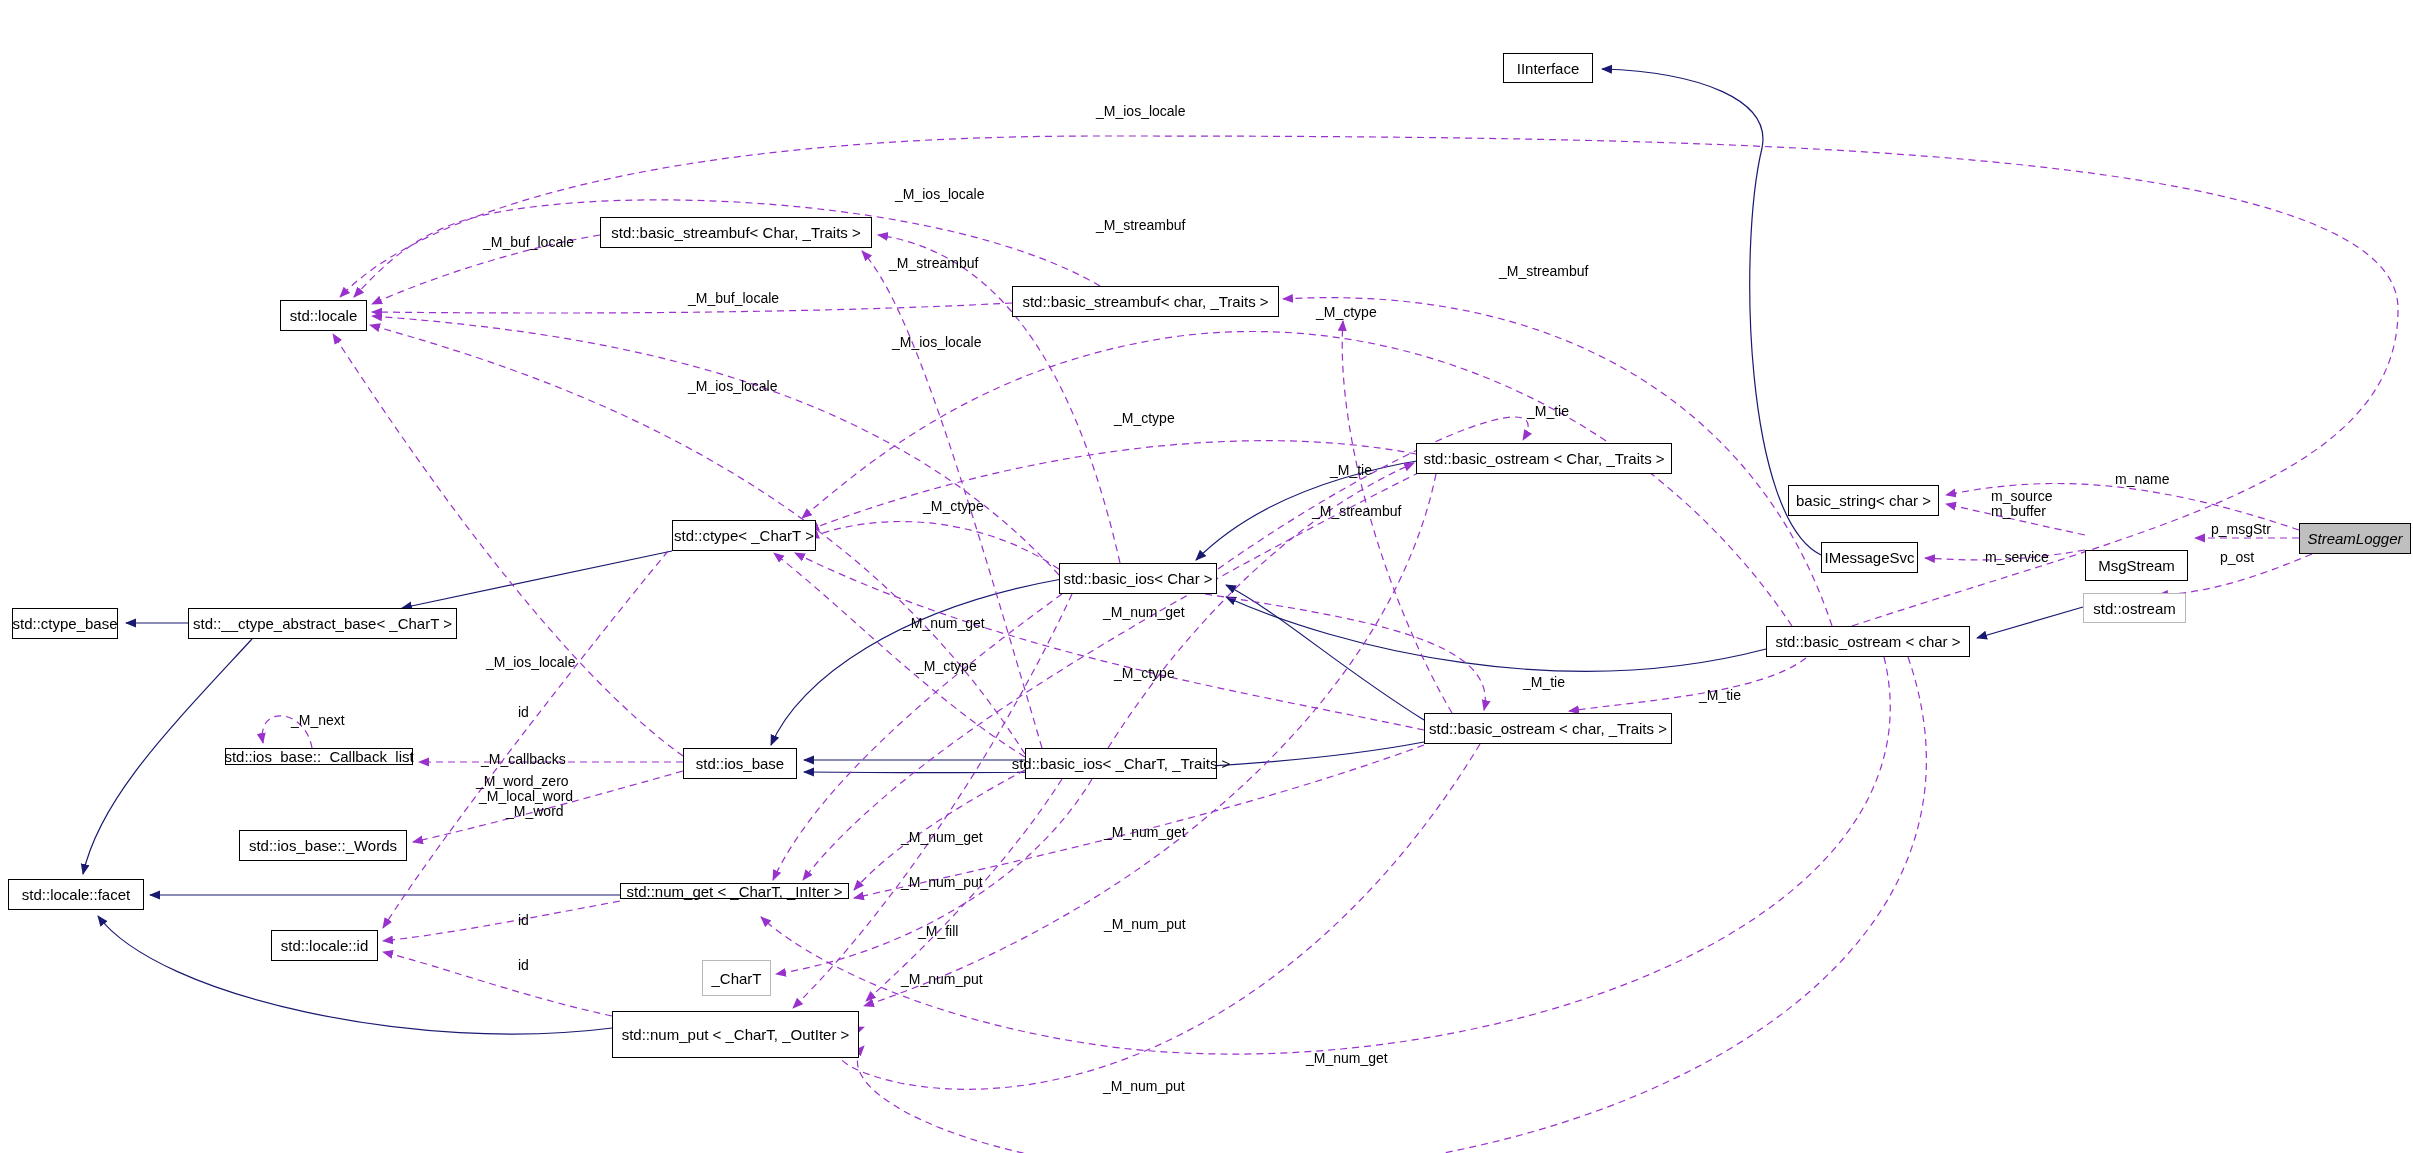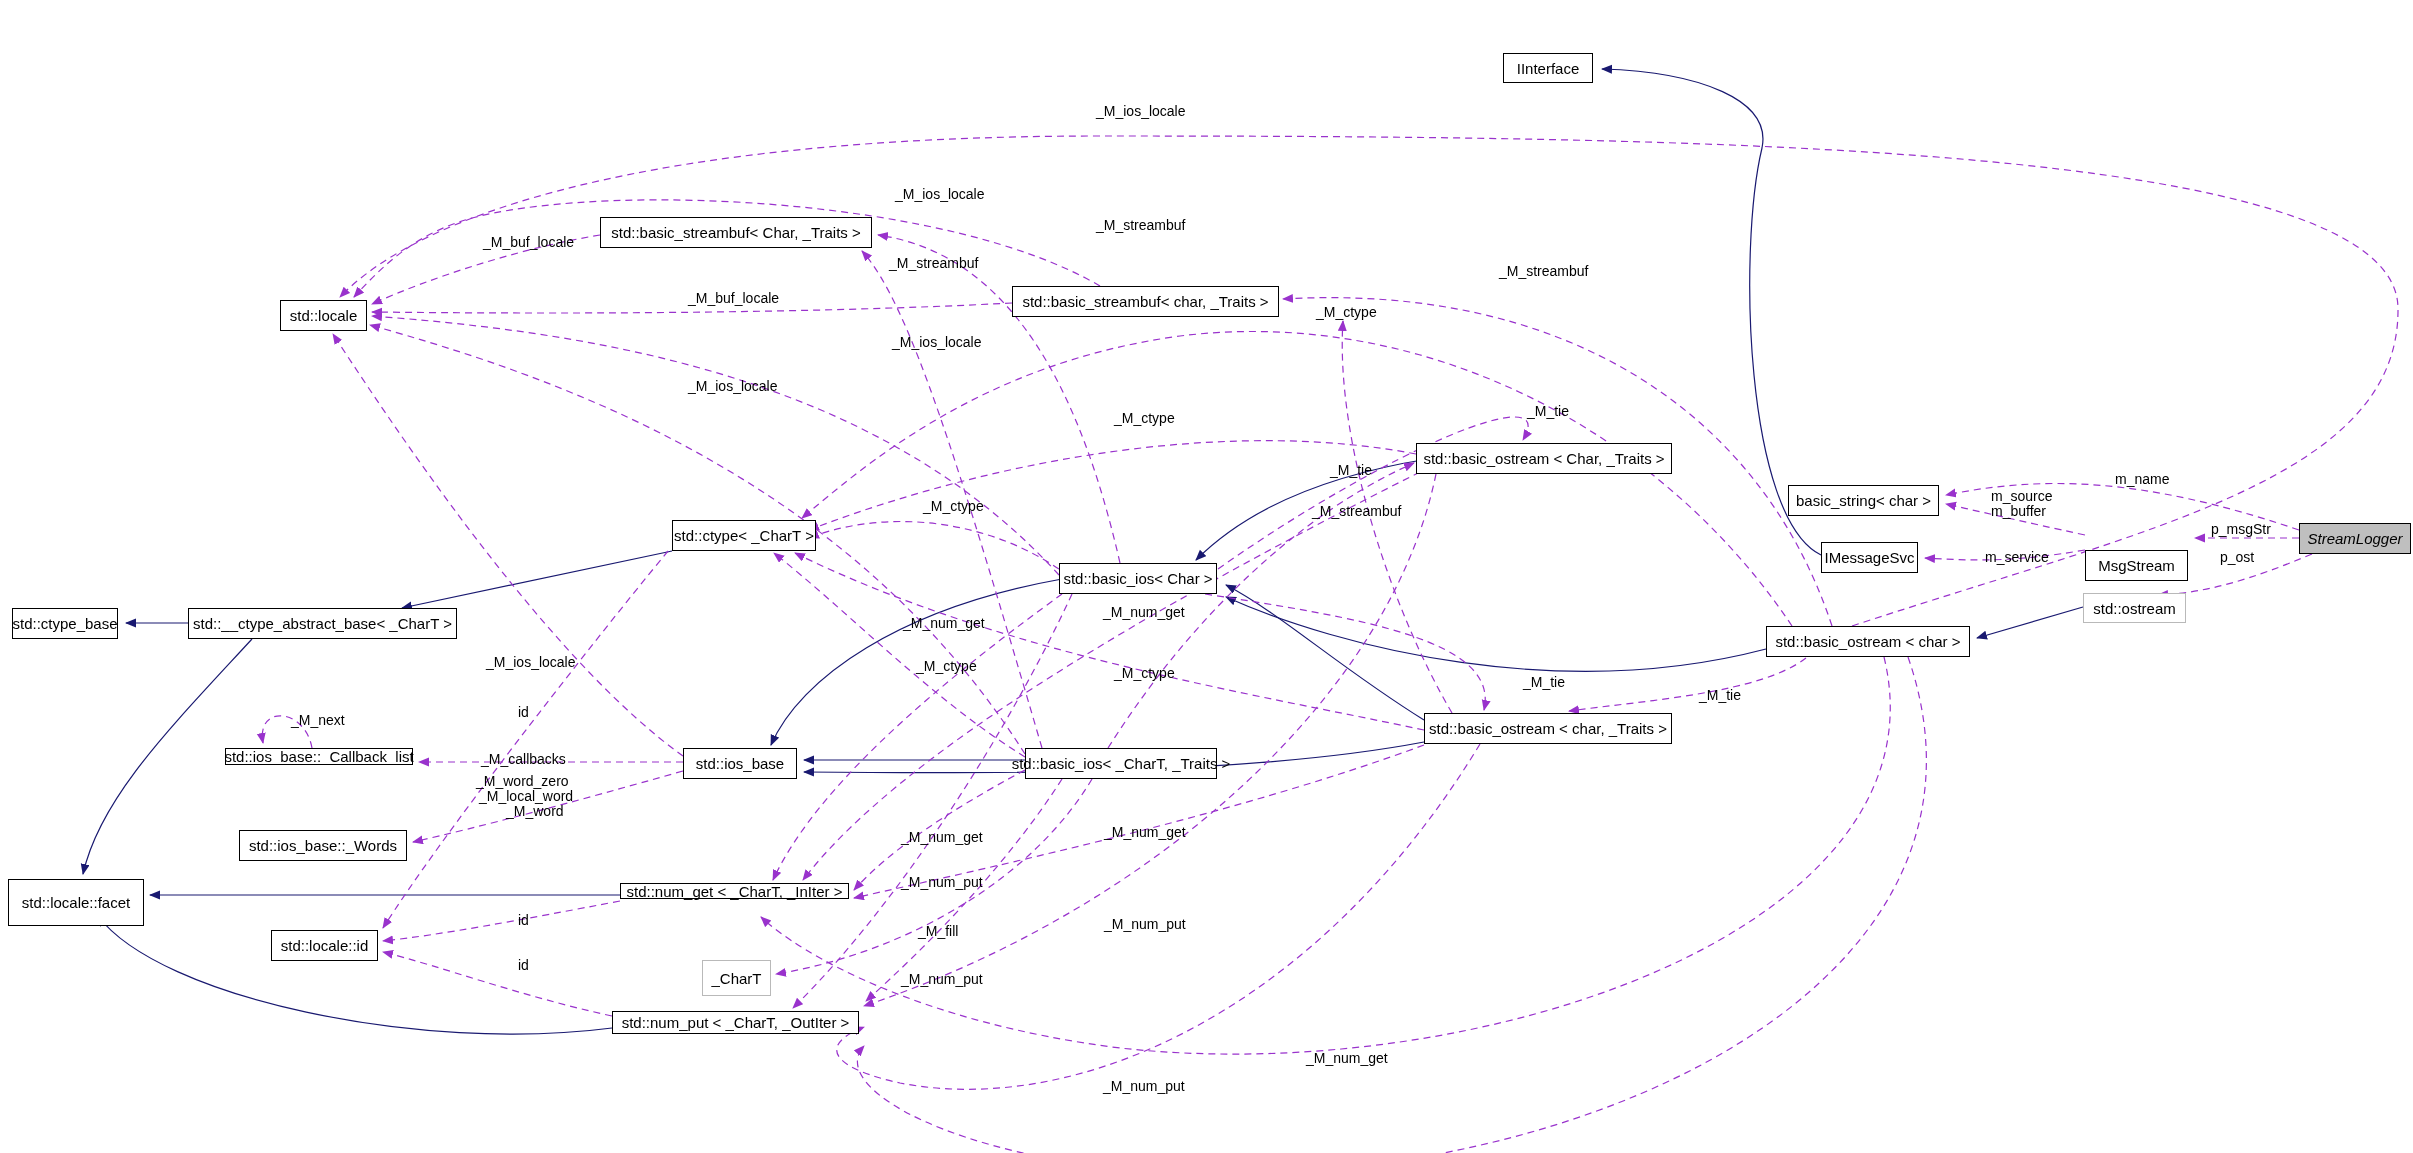--- a/index.html
+++ b/index.html
@@ -105,25 +105,25 @@
   <div class="node" style="left:1766px;top:578px;width:204px;height:31px">std::basic_ostream &lt; char &gt;</div>
   <div class="node" style="left:672px;top:472px;width:144px;height:31px">std::ctype&lt; _CharT &gt;</div>
   <div class="node" style="left:1059px;top:515px;width:158px;height:31px">std::basic_ios&lt; Char &gt;</div>
   <div class="node" style="left:12px;top:560px;width:106px;height:31px">std::ctype_base</div>
   <div class="node" style="left:188px;top:560px;width:269px;height:31px">std::__ctype_abstract_base&lt; _CharT &gt;</div>
   <div class="node" style="left:225px;top:700px;width:188px;height:17px">std::ios_base::_Callback_list</div>
   <div class="node" style="left:683px;top:700px;width:114px;height:31px">std::ios_base</div>
   <div class="node" style="left:1025px;top:700px;width:192px;height:31px">std::basic_ios&lt; _CharT, _Traits &gt;</div>
   <div class="node" style="left:1424px;top:665px;width:248px;height:31px">std::basic_ostream &lt; char, _Traits &gt;</div>
   <div class="node" style="left:239px;top:782px;width:168px;height:31px">std::ios_base::_Words</div>
-  <div class="node" style="left:8px;top:831px;width:136px;height:47px">std::locale::facet</div>
+  <div class="node" style="left:8px;top:831px;width:136px;height:31px">std::locale::facet</div>
   <div class="node" style="left:620px;top:835px;width:229px;height:16px">std::num_get &lt; _CharT, _InIter &gt;</div>
   <div class="node" style="left:271px;top:882px;width:107px;height:31px">std::locale::id</div>
   <div class="node ext" style="left:702px;top:912px;width:69px;height:36px">_CharT</div>
-  <div class="node" style="left:612px;top:963px;width:247px;height:23px">std::num_put &lt; _CharT, _OutIter &gt;</div>
+  <div class="node" style="left:612px;top:963px;width:247px;height:47px">std::num_put &lt; _CharT, _OutIter &gt;</div>
 
   <div class="el" style="left:1096px;top:56px">_M_ios_locale</div>
   <div class="el" style="left:895px;top:139px">_M_ios_locale</div>
   <div class="el" style="left:1096px;top:170px">_M_streambuf</div>
   <div class="el" style="left:483px;top:187px">_M_buf_locale</div>
   <div class="el" style="left:889px;top:208px">_M_streambuf</div>
   <div class="el" style="left:1499px;top:216px">_M_streambuf</div>
   <div class="el" style="left:688px;top:243px">_M_buf_locale</div>
   <div class="el" style="left:1316px;top:257px">_M_ctype</div>
   <div class="el" style="left:892px;top:287px">_M_ios_locale</div>

